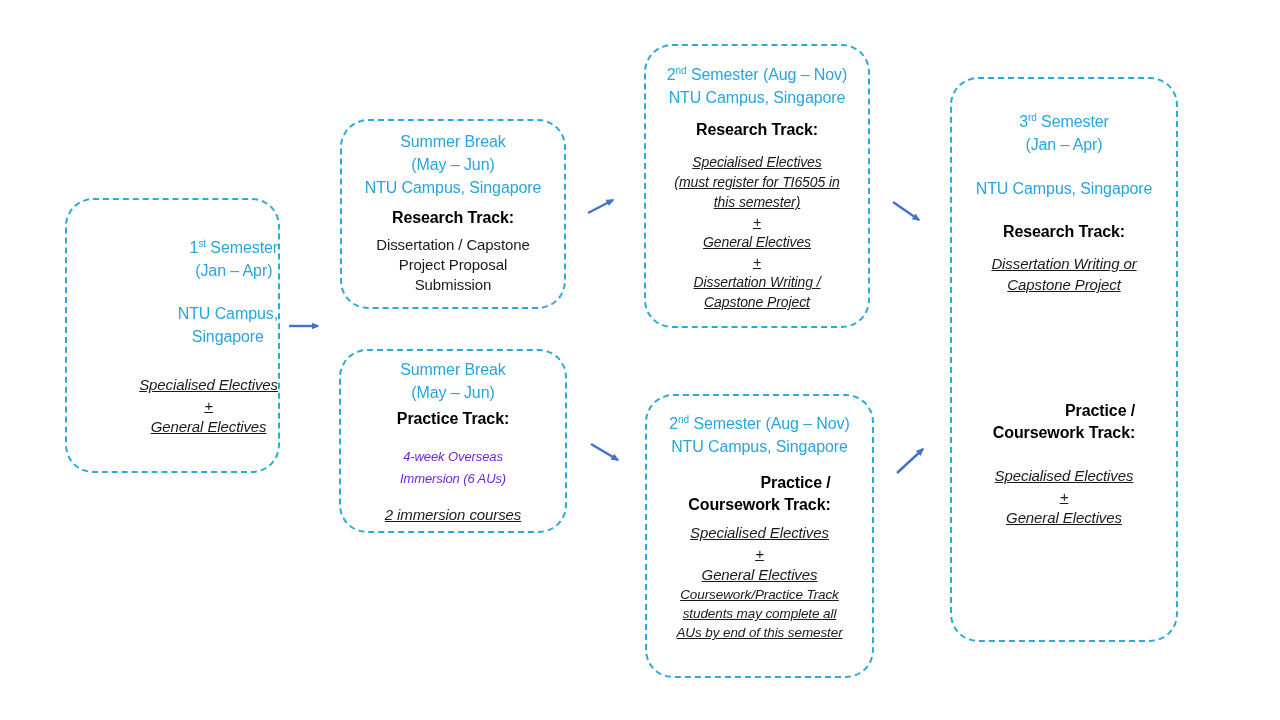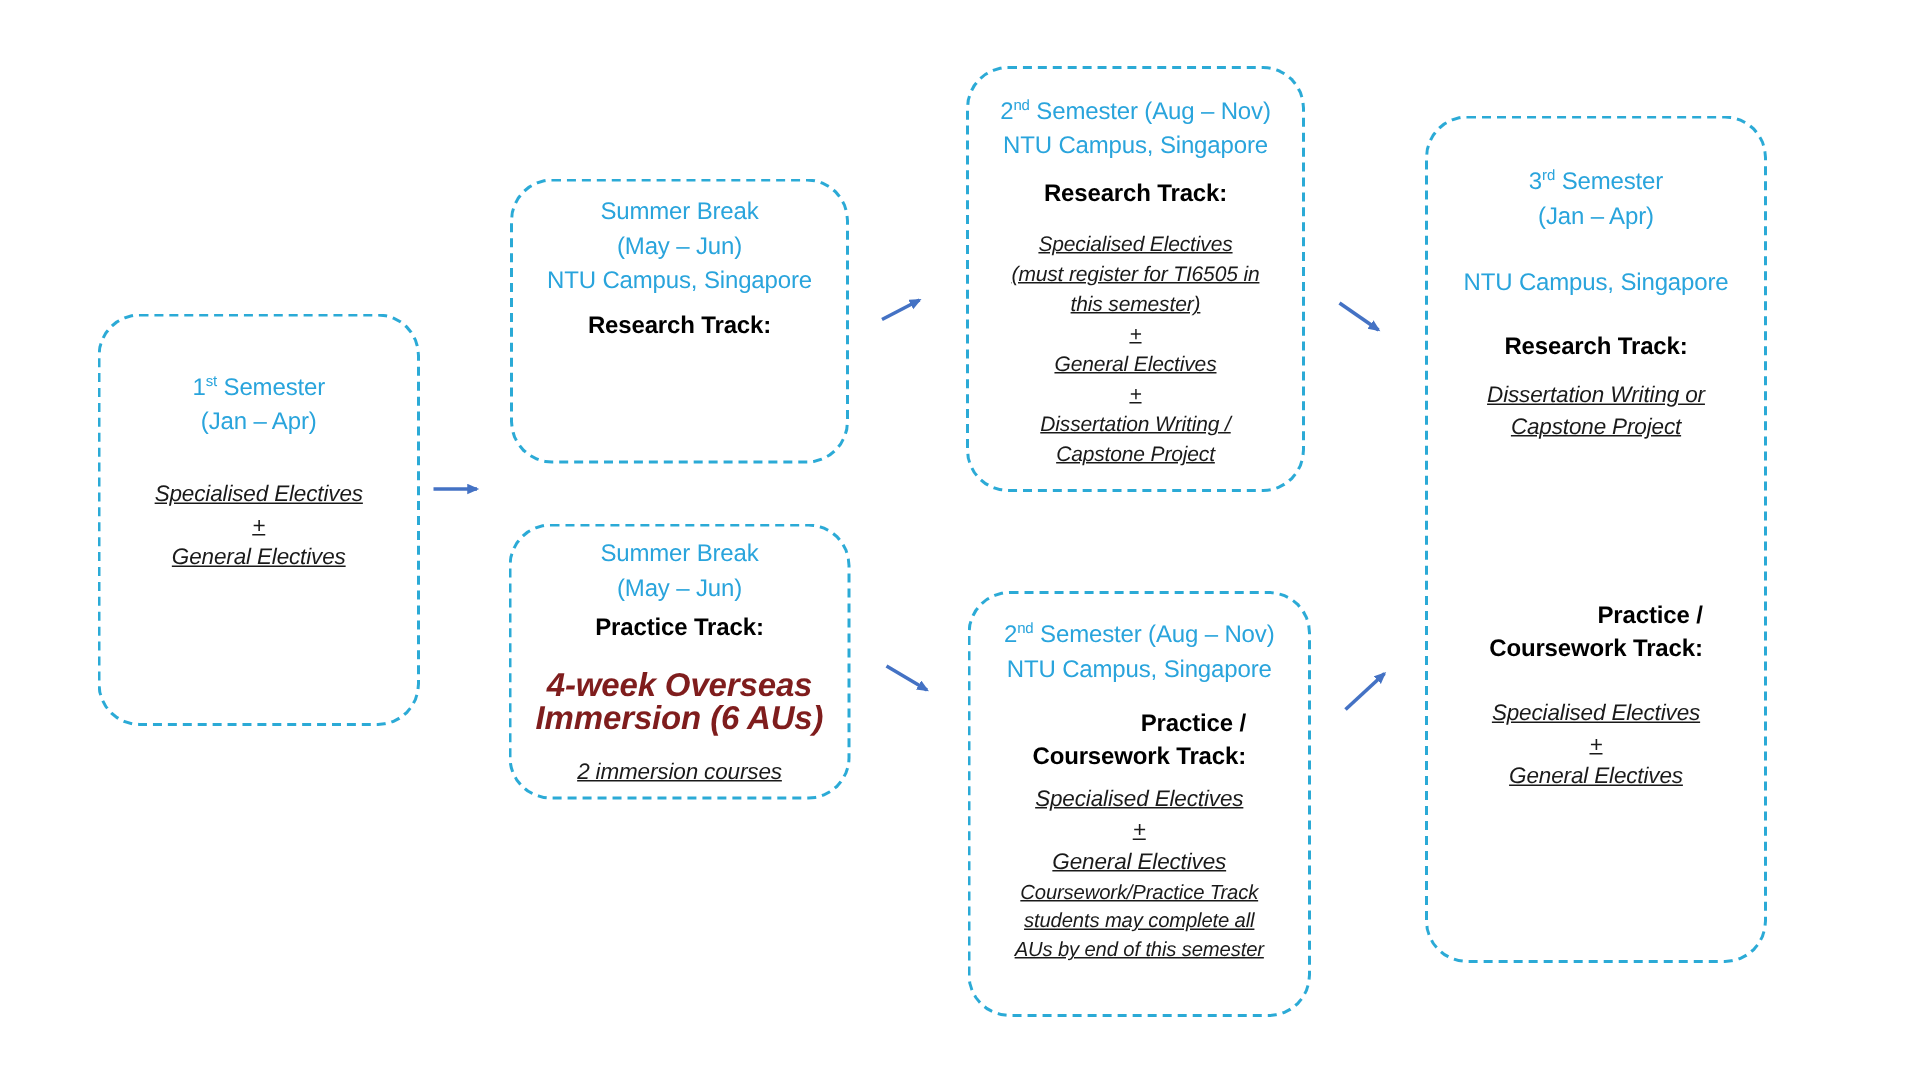--- a/index.html
+++ b/index.html
@@ -29,26 +29,26 @@
     flex-direction: column;
     align-items: center;
     text-align: center;
   }
   .pre { white-space: pre-line; }
   .blue { color: var(--heading-blue, #29A4DC); font-size: 16px; line-height: 23px; }
   .blue sup { font-size: 10px; }
   .track { font-weight: bold; font-size: 16px; line-height: 22px; color: #000; text-align: right; }
   .body-plain { font-size: 15px; line-height: 20px; }
   .italic { font-style: italic; font-size: 15px; line-height: 21px; text-decoration: underline; }
-  .bold-italic { font-style: italic; font-weight: bold; font-size: 22px; line-height: 22px; color: #7f1d1d; }
+  .bold-italic { font-style: italic; font-weight: normal; font-size: 13px; line-height: 22px; color: #6d28d9; }
   .small-note { font-size: 12px; line-height: 15px; color: #000; }
   .small-note sup { font-size: 8px; }
 
   
-  .b1 { left: 65px;  top: 209px; width: 215px; height: 275px; }
+  .b1 { left: 65px;  top: 198px; width: 215px; height: 275px; align-items: flex-end; }
   .b1 .title    { margin-top: 32px; }
   .b1 .campus   { margin-top: 20px; }
   .b1 .elect    { margin-top: 26px; }
 
   
   .b2 { left: 340px; top: 119px; width: 226px; height: 190px; }
   .b2 .head  { margin-top: 9px; }
   .b2 .track { margin-top: 8px; }
   .b2 .body-plain { margin-top: 6px; }
 
@@ -100,30 +100,35 @@
     <line class="arrow-line" x1="289" y1="326" x2="318" y2="326" marker-end="url(#ah)"></line>
     <line class="arrow-line" x1="588" y1="213" x2="613" y2="200" marker-end="url(#ah)"></line>
     <line class="arrow-line" x1="591" y1="444" x2="618" y2="460" marker-end="url(#ah)"></line>
     <line class="arrow-line" x1="893" y1="202" x2="919" y2="220" marker-end="url(#ah)"></line>
     <line class="arrow-line" x1="897" y1="473" x2="923" y2="449" marker-end="url(#ah)"></line>
   </svg>
 
   <div class="box b1">
     <div class="blue pre title"><span>1</span><sup>st</sup><span> Semester
 (Jan – Apr)</span></div>
+    <div class="blue pre campus">NTU Campus,
+Singapore</div>
     <div class="italic pre elect">Specialised Electives
 +
 General Electives</div>
   </div>
 
   <div class="box b2">
     <div class="blue pre head">Summer Break
 (May – Jun)
 NTU Campus, Singapore</div>
     <div class="track">Research Track:</div>
+    <div class="body-plain pre">Dissertation / Capstone
+Project Proposal
+Submission</div>
   </div>
 
   <div class="box b3">
     <div class="blue pre head">Summer Break
 (May – Jun)</div>
     <div class="track">Practice Track:</div>
     <div class="bold-italic pre immersion">4-week Overseas
 Immersion (6 AUs)</div>
     <div class="italic courses">2 immersion courses</div>
   </div>

